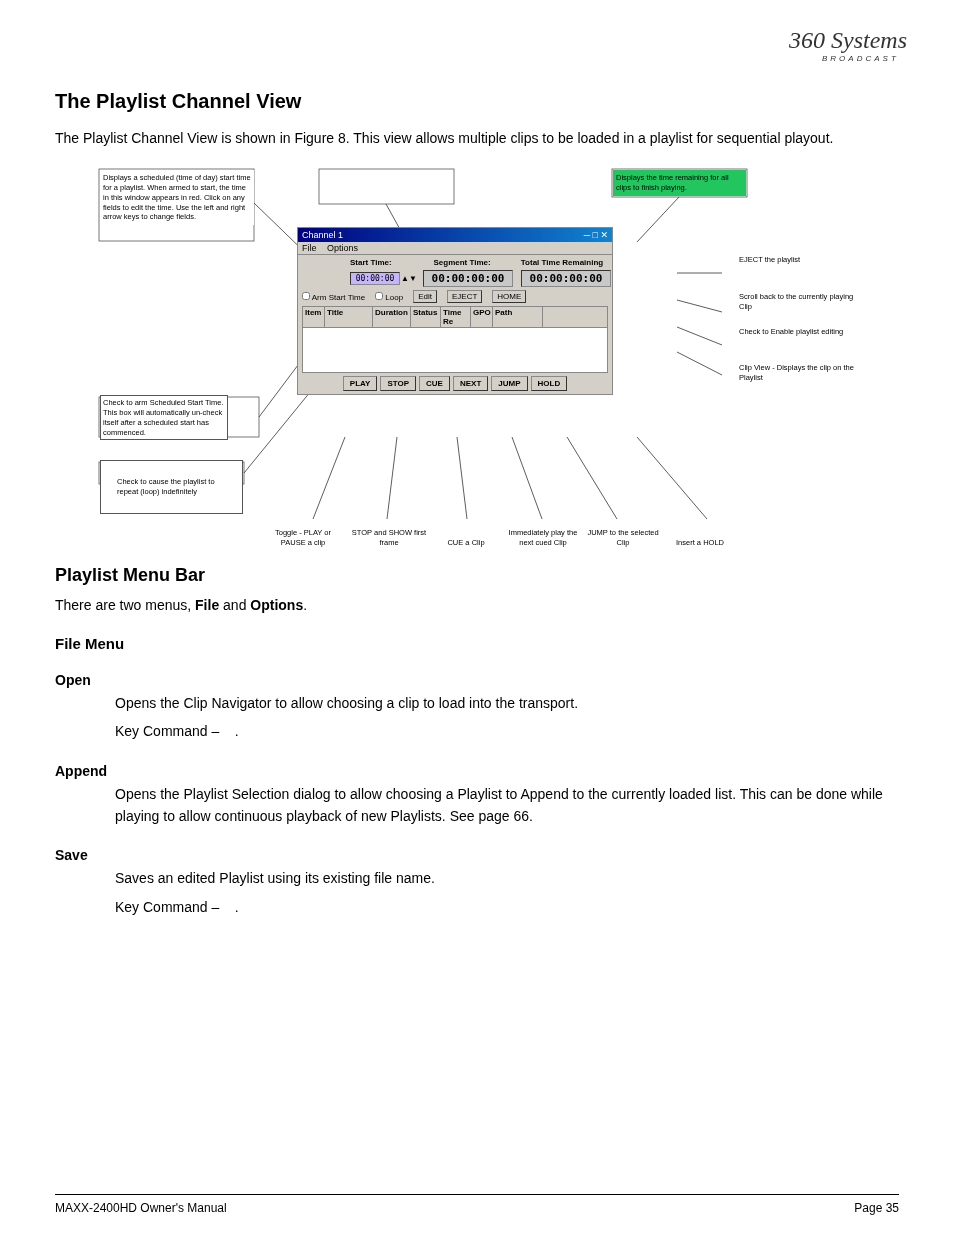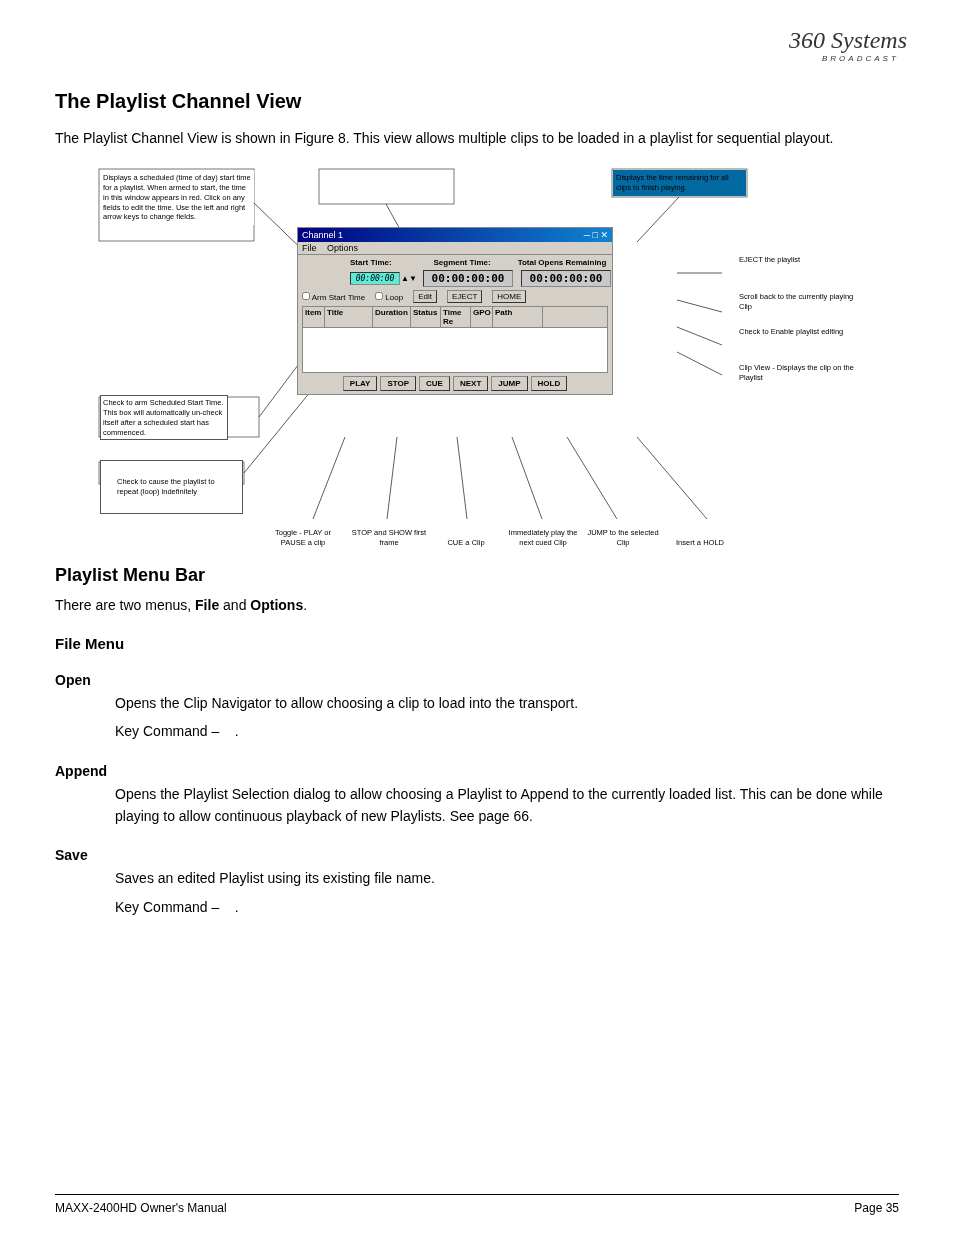--- a/index.html
+++ b/index.html
@@ -114,28 +114,27 @@
       align-items: center;
       gap: 8px;
       margin-bottom: 3px;
       padding-left: 48px;
     }
     .time-label {
       font-size: 8px;
       font-weight: bold;
     }
     .time-box {
-      background: #5eead4;
+      background: #c4b5fd;
       border: 1px inset #888;
       padding: 1px 3px;
       font-size: 8px;
       font-family: monospace;
       min-width: 50px;
       text-align: center;
-      font-style: italic;
     }
     .time-display {
       background: #c8c8c8;
       border: 1px inset #888;
       padding: 1px 3px;
       font-size: 11px;
       font-family: monospace;
       font-weight: bold;
       min-width: 90px;
       text-align: center;
@@ -285,36 +284,36 @@
         <line x1="445" y1="352" x2="415" y2="270" stroke="#333" stroke-width="0.8"></line>
 
         <line x1="520" y1="352" x2="470" y2="270" stroke="#333" stroke-width="0.8"></line>
 
         <line x1="610" y1="352" x2="540" y2="270" stroke="#333" stroke-width="0.8"></line>
       </svg>
 
       <div style="position:absolute;top:3px;left:3px;width:154px;font-size:7.5px;line-height:1.3;padding:3px;background:white;">Displays  a scheduled (time of day) start time for a playlist. When armed to start, the time in this window appears in red. Click on any fields to edit the time.  Use the left and right arrow keys to change fields.</div>
 
 
-      <div style="position:absolute;top:3px;left:516px;width:133px;font-size:7.5px;line-height:1.3;padding:3px;background:#0369a1;">Displays the time remaining for all clips to finish playing.</div>
+      <div style="position:absolute;top:3px;left:516px;width:133px;font-size:7.5px;line-height:1.3;padding:3px;background:#22c55e;">Displays the time remaining for all clips to finish playing.</div>
 
       <div class="channel-window">
         <div class="channel-titlebar">
           <span>Channel 1</span>
           <span>─ □ ✕</span>
         </div>
         <div class="channel-menu">
           <span style="margin-right:8px;">File</span>
           <span>Options</span>
         </div>
         <div class="channel-body">
           <div class="time-row">
             <span class="time-label" style="width:60px;">Start Time:</span>
             <span class="time-label" style="width:95px;text-align:center;">Segment Time:</span>
-            <span class="time-label" style="width:95px;text-align:center;">Total Opens Remaining</span>
+            <span class="time-label" style="width:95px;text-align:center;">Total Time Remaining</span>
           </div>
           <div class="time-row">
             <div style="display:flex;align-items:center;width:65px;">
               <div class="time-box">00:00:00</div>
               <span style="font-size:8px;margin-left:1px;">▲▼</span>
             </div>
             <div class="time-display" style="width:100px;">00:00:00:00</div>
             <div class="time-display" style="width:100px;">00:00:00:00</div>
           </div>
           <div class="checkbox-row">

